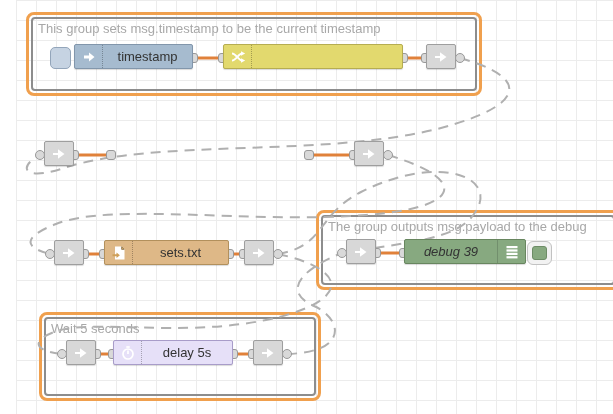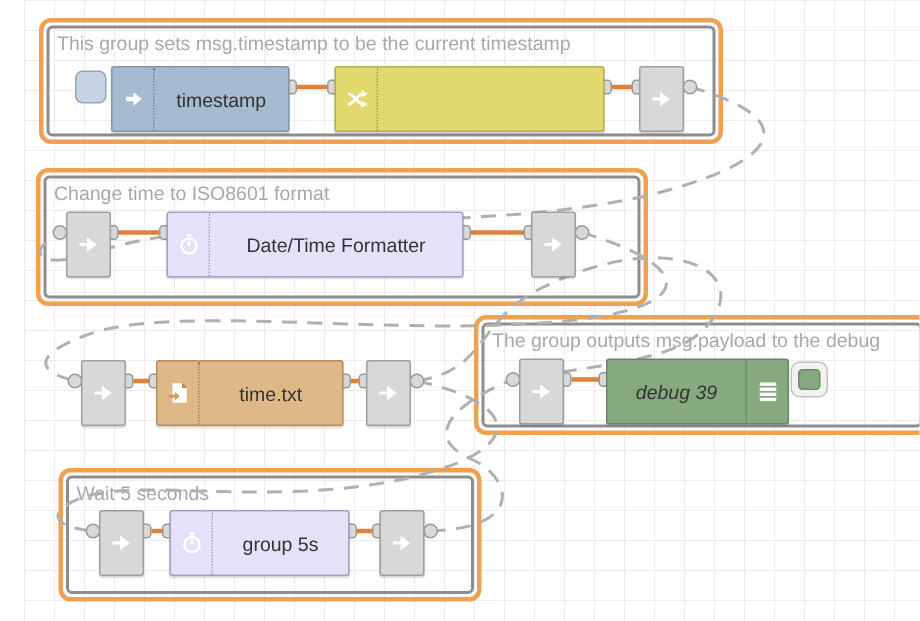--- a/index.html
+++ b/index.html
@@ -21,21 +21,21 @@
   }
   .group-label {
     position:absolute; top:6px; left:9px; font-size:13px; color:#a8a8a8; white-space:nowrap;
   }
   
   svg.wires { position:absolute; left:0; top:0; width:613px; height:414px; }
   .link-wire { stroke:#b0b0b0; stroke-width:2; fill:none; stroke-dasharray:10 7; }
   .wire { stroke:#e0813a; stroke-width:3; fill:none; }
   
   .node {
-    position:absolute; height:44px; border-radius:2px; border:1.5px solid;
+    position:absolute; height:25px; border-radius:2px; border:1.5px solid;
     display:flex; align-items:center; font-size:13px; color:#333;
     box-shadow:0 1px 1px rgba(0,0,0,0.15);
   }
   .nicon {
     width:28px; height:100%; flex:0 0 28px; display:flex; align-items:center; justify-content:center;
     border-right:1px dotted rgba(0,0,0,0.28);
   }
   .nicon-r {
     width:28px; height:100%; flex:0 0 28px; display:flex; align-items:center; justify-content:center;
     border-left:1px solid rgba(0,0,0,0.15);
@@ -62,25 +62,20 @@
   }
 </style>
 </head>
 <body>
 
 <div id="canvas">
 
   <div class="group" style="left:10px;top:12px;width:456px;height:84px">
     <div class="group-inner">
       <div class="group-label">This group sets msg.timestamp to be the current timestamp</div>
-    </div>
-  </div>
-  <div class="group" style="left:8px;top:112px;width:408px;height:92px">
-    <div class="group-inner">
-      <div class="group-label">Change time to ISO8601 format</div>
     </div>
   </div>
   <div class="group" style="left:300px;top:210px;width:304px;height:80px">
     <div class="group-inner">
       <div class="group-label">The group outputs msg.payload to the debug</div>
     </div>
   </div>
   <div class="group" style="left:23px;top:312px;width:282px;height:89px">
     <div class="group-inner">
       <div class="group-label">Wait 5 seconds</div>
@@ -166,30 +161,20 @@
   </div>
 
   <div class="node linknode" style="left:28px;top:141px">
     <span style="display:flex">
       <svg width="16" height="16" viewBox="0 0 16 16">
           <path d="M2 8 H8" stroke="#fff" stroke-width="2"></path>
           <path d="M7 3.2 L13.5 8 L7 12.8 z" fill="#fff"></path>
         </svg>
     </span>
   </div>
-  <div class="node" style="left:95px;top:141px;width:198px;background:#e6e0f8;border-color:#a89cc9">
-    <span class="nicon">
-      <svg width="16" height="16" viewBox="0 0 16 16">
-        <circle cx="8" cy="9" r="5" stroke="#fff" stroke-width="1.7" fill="none"></circle>
-        <path d="M8 9 V5.5" stroke="#fff" stroke-width="1.7"></path>
-        <path d="M6.3 2 h3.4" stroke="#fff" stroke-width="1.7"></path>
-      </svg>
-    </span>
-    <span class="nlabel">Date/Time Formatter</span>
-  </div>
   <div class="node linknode" style="left:338px;top:141px">
     <span style="display:flex">
       <svg width="16" height="16" viewBox="0 0 16 16">
           <path d="M2 8 H8" stroke="#fff" stroke-width="2"></path>
           <path d="M7 3.2 L13.5 8 L7 12.8 z" fill="#fff"></path>
         </svg>
     </span>
   </div>
 
   <div class="node linknode" style="left:38px;top:240px">
@@ -202,21 +187,21 @@
   </div>
   <div class="node" style="left:88px;top:240px;width:125px;background:#deb887;border-color:#b2905c">
     <span class="nicon">
       <svg width="16" height="16" viewBox="0 0 16 16">
         <path d="M4 1.5 h6.5 l3 3 V14.5 H4 z" fill="#fff"></path>
         <path d="M10.5 1.5 l3 3 h-3 z" fill="#c9a express"></path>
         <path d="M10.5 1.5 l3 3 h-3 z" fill="#c9a05c"></path>
         <path d="M1.5 9.2 h4 V7.4 l3.4 2.8 L5.5 13 v-1.8 h-4 z" fill="#cf9f58"></path>
       </svg>
     </span>
-    <span class="nlabel">time.txt</span>
+    <span class="nlabel">sets.txt</span>
   </div>
   <div class="node linknode" style="left:228px;top:240px">
     <span style="display:flex">
       <svg width="16" height="16" viewBox="0 0 16 16">
           <path d="M2 8 H8" stroke="#fff" stroke-width="2"></path>
           <path d="M7 3.2 L13.5 8 L7 12.8 z" fill="#fff"></path>
         </svg>
     </span>
   </div>
 
@@ -252,21 +237,21 @@
     </span>
   </div>
   <div class="node" style="left:97px;top:340px;width:120px;background:#e6e0f8;border-color:#a89cc9">
     <span class="nicon">
       <svg width="16" height="16" viewBox="0 0 16 16">
         <circle cx="8" cy="9" r="5" stroke="#fff" stroke-width="1.7" fill="none"></circle>
         <path d="M8 9 V5.5" stroke="#fff" stroke-width="1.7"></path>
         <path d="M6.3 2 h3.4" stroke="#fff" stroke-width="1.7"></path>
       </svg>
     </span>
-    <span class="nlabel">group 5s</span>
+    <span class="nlabel">delay 5s</span>
   </div>
   <div class="node linknode" style="left:237px;top:340px">
     <span style="display:flex">
       <svg width="16" height="16" viewBox="0 0 16 16">
           <path d="M2 8 H8" stroke="#fff" stroke-width="2"></path>
           <path d="M7 3.2 L13.5 8 L7 12.8 z" fill="#fff"></path>
         </svg>
     </span>
   </div>
 

